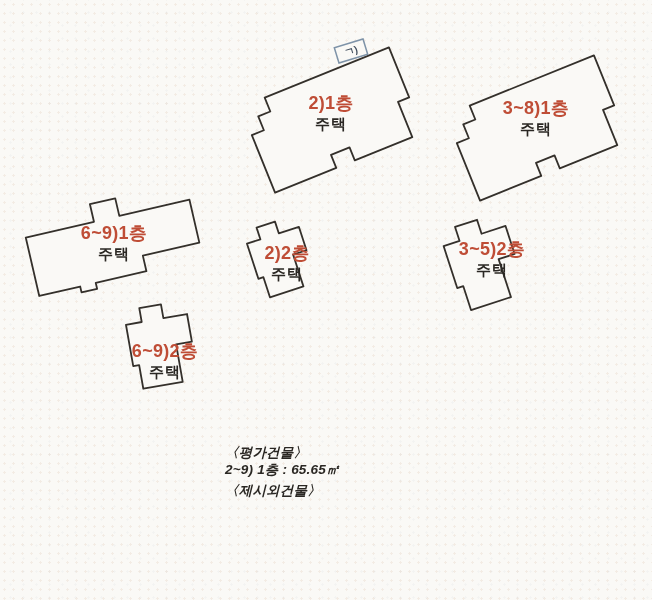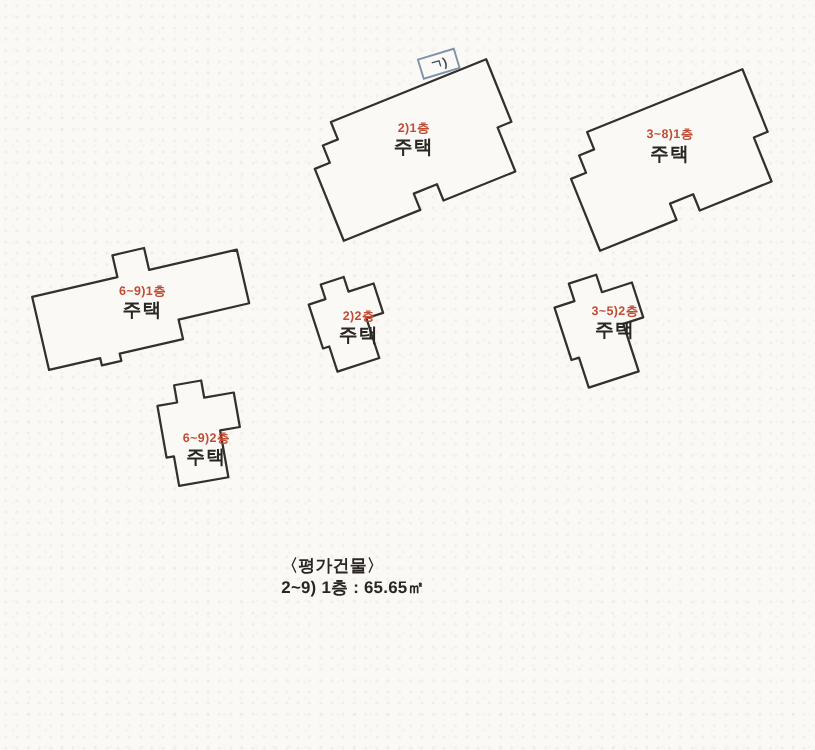--- a/index.html
+++ b/index.html
@@ -17,21 +17,21 @@
   }
   svg.plan{position:absolute;left:0;top:0;}
   .bld-label{
     position:absolute;
     transform:translate(-50%,-50%);
     text-align:center;
     white-space:nowrap;
     line-height:1.22;
     font-weight:700;
   }
-  .bld-label .floor{display:block;font-size:10px;letter-spacing:0.3px;}
+  .bld-label .floor{display:block;font-size:18px;letter-spacing:0.3px;}
   .bld-label .usage{display:block;font-size:15px;letter-spacing:1px;}
   .notes{
     position:absolute;left:225px;top:444px;
     font-size:13.5px;font-weight:600;
     line-height:17px;letter-spacing:0.2px;
   }
   .notes .heading2{margin-top:4px;}
 </style>
 </head>
 <body>
@@ -82,17 +82,18 @@
       <div class="bld-label" style="left: 492px; top: 259px;">
         <span class="floor" style="color: rgb(191, 77, 54);">3~5)2층</span>
         <span class="usage" style="color: rgb(42, 39, 35);">주택</span>
       </div>
       <div class="bld-label" style="left: 165px; top: 361px;">
         <span class="floor" style="color: rgb(191, 77, 54);">6~9)2층</span>
         <span class="usage" style="color: rgb(42, 39, 35);">주택</span>
       </div>
     </div>
 
-  <div class="notes" style="color: rgb(42, 39, 35);">
+  <div class="notes" style="color: rgb(42, 39, 35); font-style: italic;">
     <div class="notes-line">〈평가건물〉</div>
     <div class="notes-line">2~9) 1층 : 65.65㎡</div>
+    <div class="notes-line heading2">〈제시외건물〉</div>
   </div>
 </div>
 
 </body></html>

